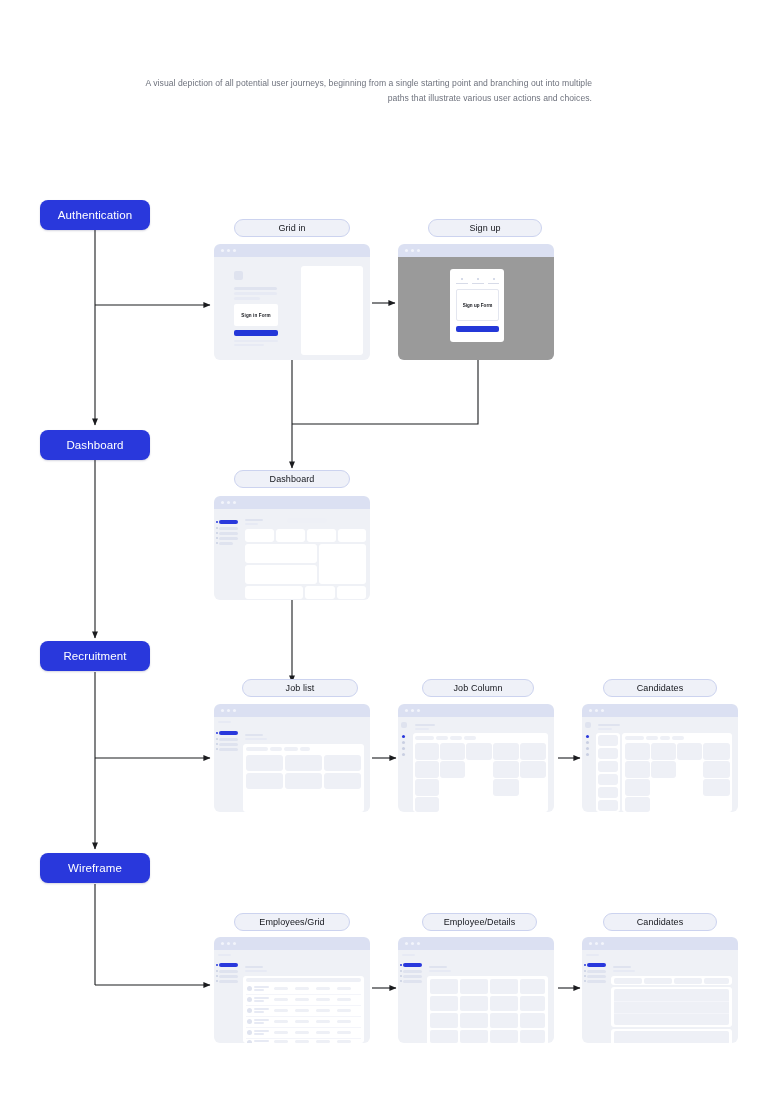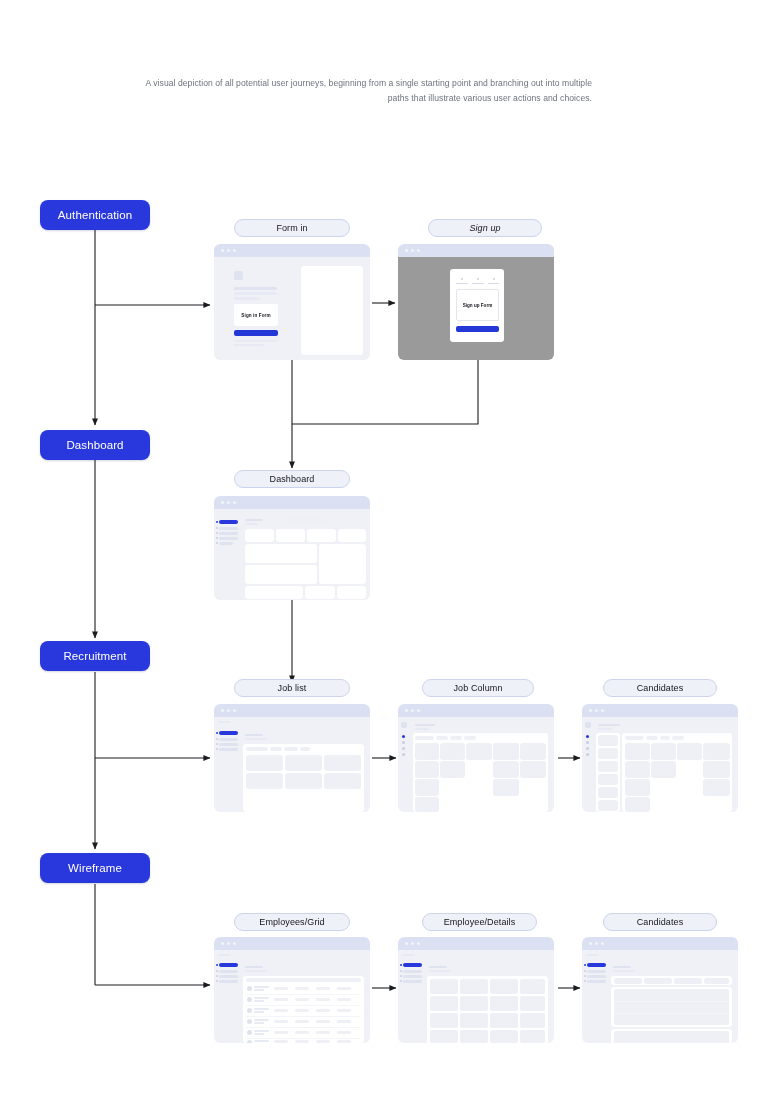--- a/index.html
+++ b/index.html
@@ -123,22 +123,22 @@
       <path d="M372,988 L396,988" marker-end="url(#ah)"></path>
       <path d="M558,988 L580,988" marker-end="url(#ah)"></path>
     </g>
   </svg>
 
   <div class="stage-pill" style="left:40px; top:200px;">Authentication</div>
   <div class="stage-pill" style="left:40px; top:430px;">Dashboard</div>
   <div class="stage-pill" style="left:40px; top:641px;">Recruitment</div>
   <div class="stage-pill" style="left:40px; top:853px;">Wireframe</div>
 
-  <div class="chip" style="left:234px; top:219px; width:116px;">Form in</div>
-  <div class="chip" style="left:428px; top:219px; width:114px;font-style:italic;">Sign up</div>
+  <div class="chip" style="left:234px; top:219px; width:116px;">Grid in</div>
+  <div class="chip" style="left:428px; top:219px; width:114px;">Sign up</div>
 
   <div class="mock" style="left:214px; top:244px; width:156px; height:116px;">
     <div class="bar">
         <i></i>
         <i></i>
         <i></i>
       </div>
     <div class="body">
       <div class="panel" style="left:87px; top:9px; width:62px; height:89px;"></div>
       <div class="sq" style="left:20px; top:14px; width:9px; height:9px;"></div>
@@ -206,21 +206,21 @@
       <div class="panel" style="left:31px; top:35px; width:72px; height:19px;"></div>
       <div class="panel" style="left:31px; top:56px; width:72px; height:19px;"></div>
       <div class="panel" style="left:105px; top:35px; width:47px; height:40px;"></div>
 
       <div class="panel" style="left:31px; top:77px; width:58px; height:13px;"></div>
       <div class="panel" style="left:91px; top:77px; width:30px; height:13px;"></div>
       <div class="panel" style="left:123px; top:77px; width:29px; height:13px;"></div>
     </div>
   </div>
 
-  <div class="chip" style="left:234px; top:679px; width:116px;">Job list</div>
+  <div class="chip" style="left:242px; top:679px; width:116px;">Job list</div>
   <div class="chip" style="left:422px; top:679px; width:112px;">Job Column</div>
   <div class="chip" style="left:603px; top:679px; width:114px;">Candidates</div>
 
   <div class="mock" style="left:214px; top:704px; width:156px; height:108px;">
     <div class="bar">
         <i></i>
         <i></i>
         <i></i>
       </div>
     <div class="body">

